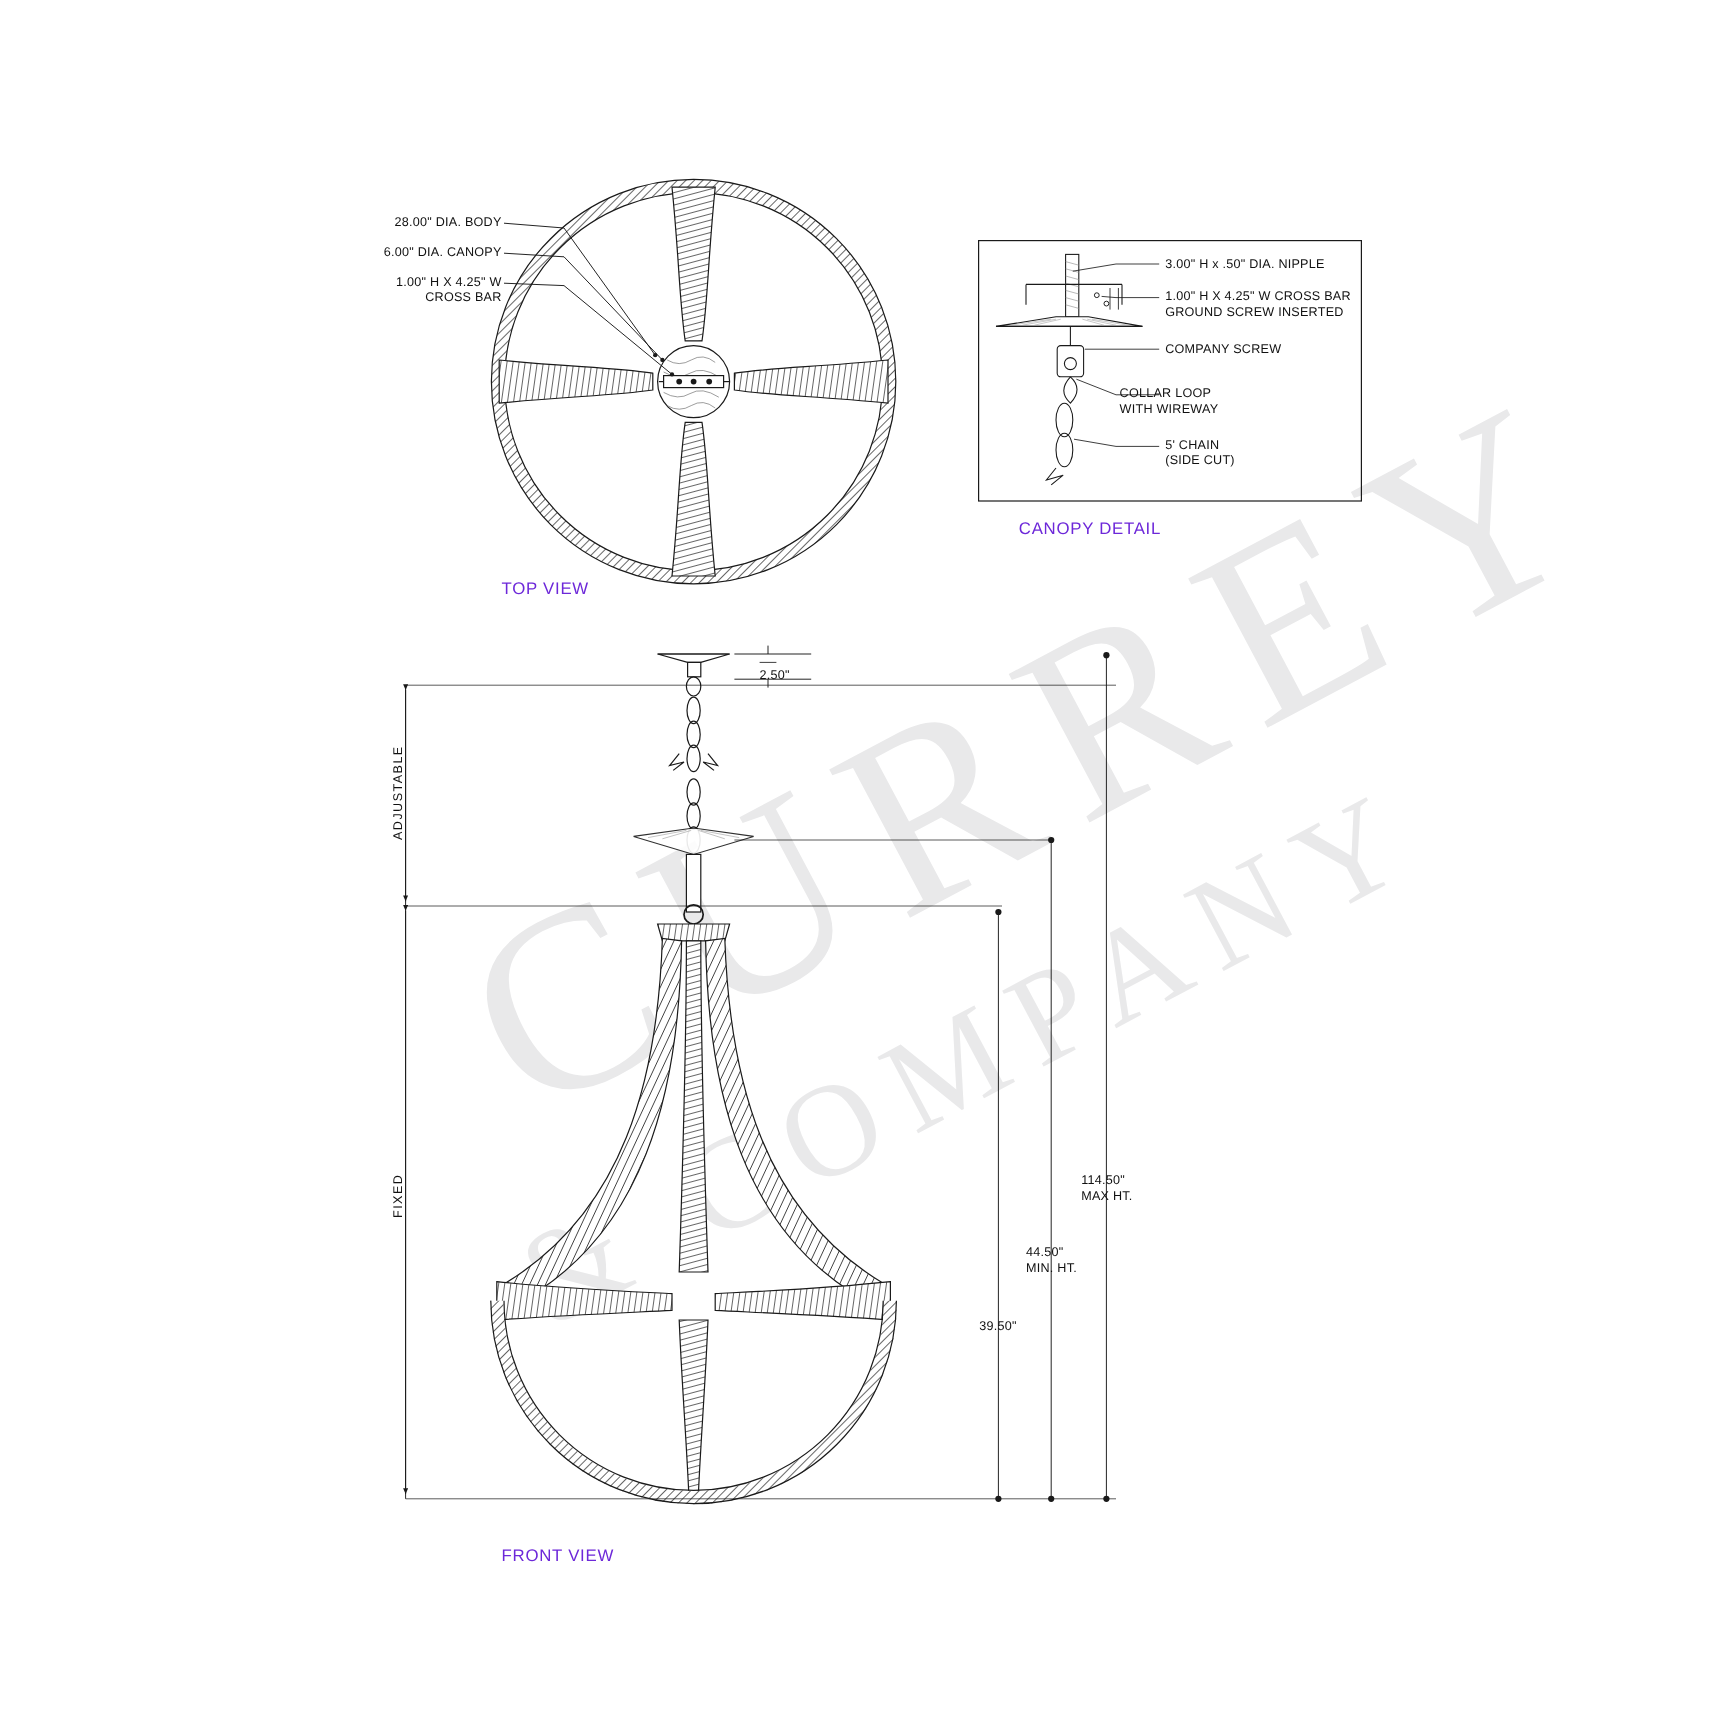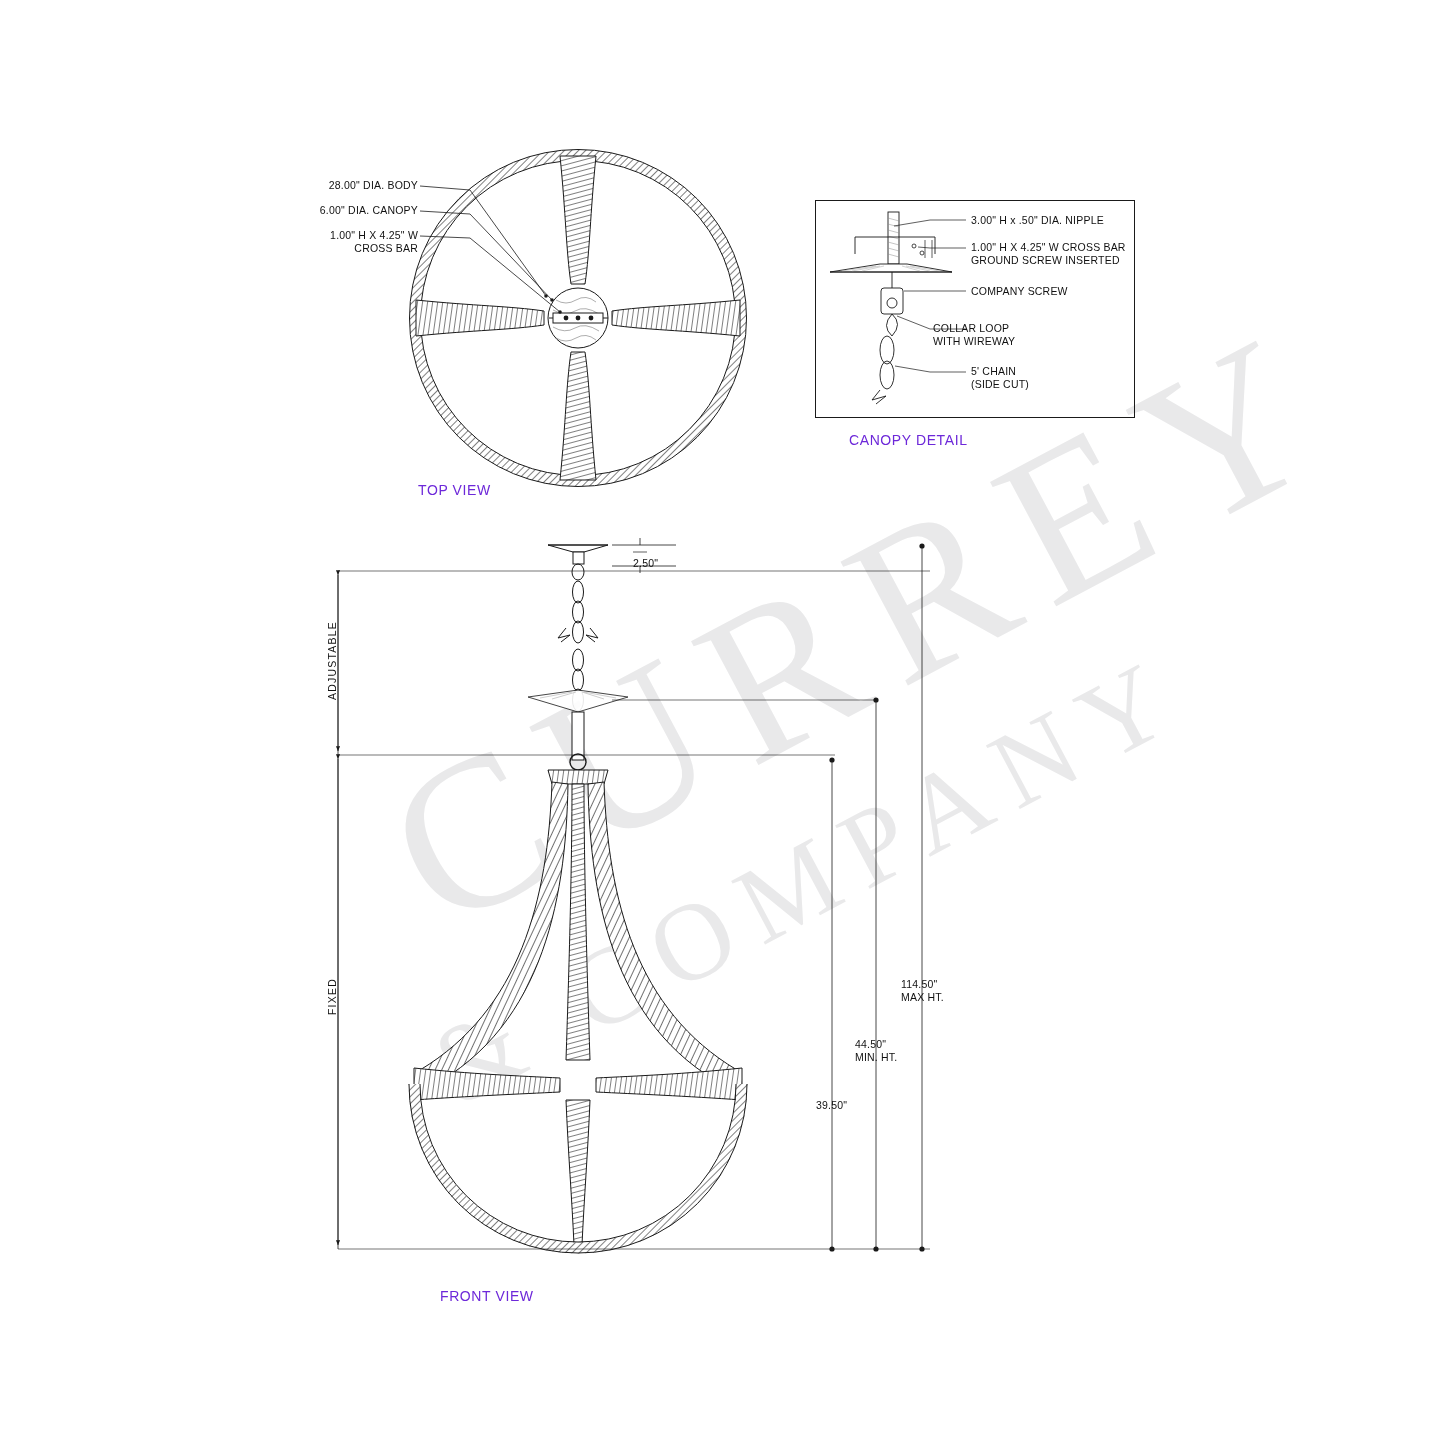--- a/index.html
+++ b/index.html
@@ -232,13 +232,13 @@
 
 <div class="lbl" style="left:633px;top:557px;">2.50"</div>
 <div class="vert" style="left:326px;top:700px;">ADJUSTABLE</div>
 <div class="vert" style="left:326px;top:1015px;">FIXED</div>
 <div class="lbl" style="left:901px;top:978px;">114.50"
 MAX HT.</div>
 <div class="lbl" style="left:855px;top:1038px;">44.50"
 MIN. HT.</div>
 <div class="lbl" style="left:816px;top:1099px;">39.50"</div>
 
-<div class="viewtitle" style="left:440px;top:1288px;">FRONT VIEW</div>
+<div class="viewtitle" style="left:418px;top:1288px;">FRONT VIEW</div>
 
 </body></html>

